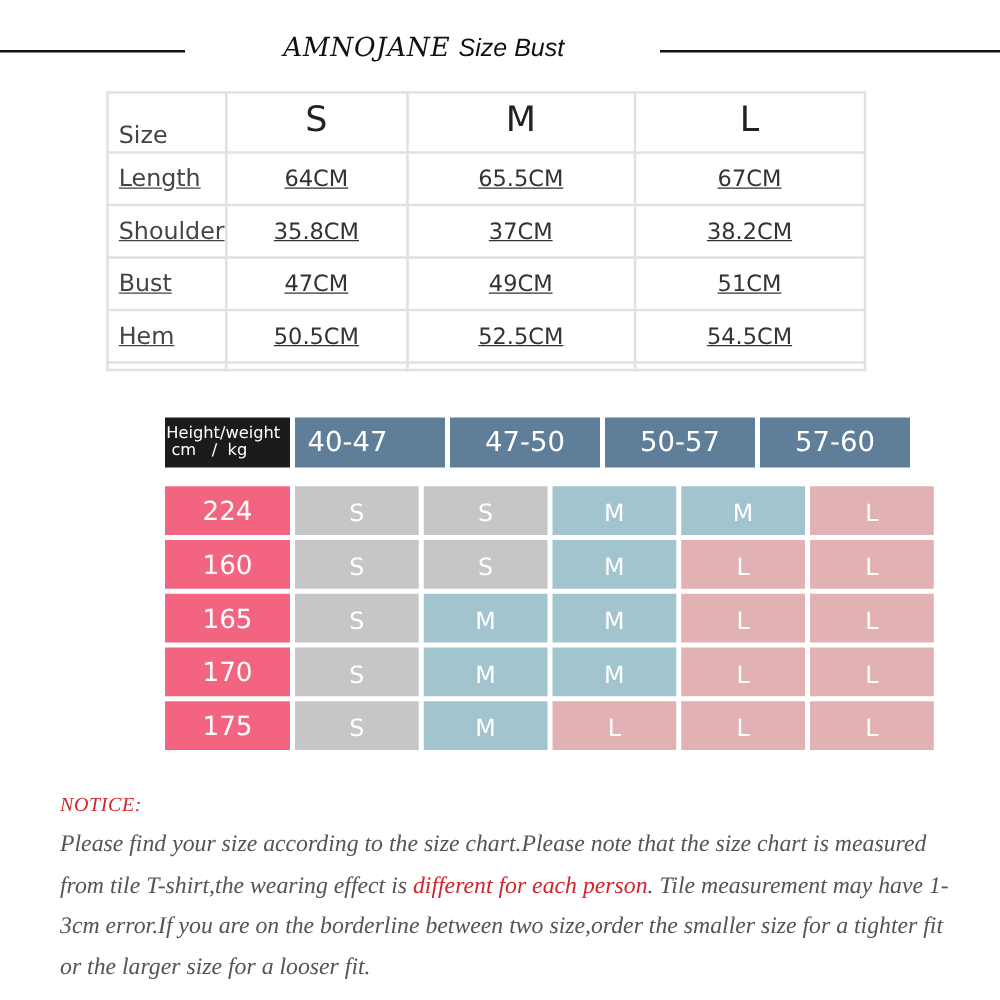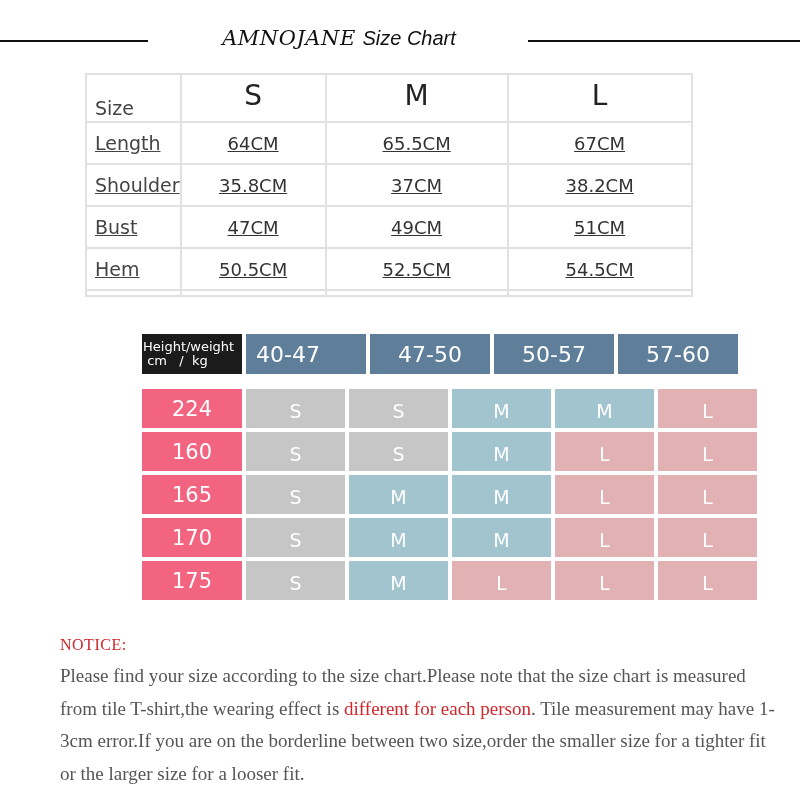--- a/index.html
+++ b/index.html
@@ -18,46 +18,46 @@
   .size-table td { border: 2px solid #e1e1e1; color: #333; }
   .size-table td.label { width: 82px; font-size: 19px; text-align: left; padding-left: 8px; color: #444; }
   .size-table td.val { font-size: 18px; text-align: center; }
   .size-table tr.head td { height: 48px; vertical-align: bottom; padding-bottom: 2px; }
   .size-table tr.head td.val { font-size: 28px; vertical-align: top; padding-top: 4px; color: #222; }
   .size-table tr.r td { height: 42px; text-decoration: underline; }
   .size-table tr.last td { border-bottom-width: 2px; }
   .c1 { width: 145px; } .c2 { width: 182px; } .c3 { width: 184px; }
   .tail-row td { height: 6px; border-top: 0; }
 
-  .grid { position: absolute; left: 94px; top: 334px; padding-left: 48px; }
+  .grid { position: absolute; left: 84px; top: 334px; padding-left: 48px; }
   .grid-head { display: flex; gap: 4px; height: 40px; }
   .grid-head .corner { width: 100px; background: #1b1b1b; color: #fff; font-size: 13px; line-height: 14px; padding: 6px 0 0 1px; white-space: pre; }
   .grid-head .wt { width: 120px; background: #5f7e99; color: #fff; font-size: 22px; display: flex; align-items: center; justify-content: center; }
   .grid-head .wt.first { justify-content: flex-start; padding-left: 10px; }
   .grid-body { margin-top: 15px; display: flex; flex-direction: column; gap: 4px; }
   .grid-row { display: flex; gap: 4px; height: 39px; }
   .grid-row .ht { width: 100px; background: #f36480; color: #fff; font-size: 21px; display: flex; align-items: center; justify-content: center; }
   .grid-row .cell { width: 99px; color: #fff; font-size: 19px; display: flex; align-items: center; justify-content: center; padding-top: 4px; }
   .cell.S { background: #c6c6c6; }
   .cell.M { background: #a2c4cf; }
   .cell.L { background: #e1b1b3; }
 
-  .notice { position: absolute; left: 60px; top: 636px; width: 720px; font-family: "Liberation Serif", serif; }
+  .notice { position: absolute; left: 48px; top: 636px; width: 720px; font-family: "Liberation Serif", serif; font-style: italic; }
   .notice-title { color: #d0262c; font-size: 16px; letter-spacing: 0.5px; }
   .notice-body { margin-top: 6px; color: #555; font-size: 19px; line-height: 32.5px; }
   .notice-body .hl { color: #d0262c; }
 </style>
 </head>
 <body>
 
 <div class="title-row">
   <div class="title-line left"></div>
   <div class="title-text">
     <span class="title-brand">AMNOJANE</span>
-    <span class="title-sub">Size Chart</span>
+    <span class="title-sub">Size Bust</span>
   </div>
   <div class="title-line right"></div>
 </div>
 
 <table class="size-table">
   <tbody>
       <tr class="head">
     <td class="label">Size</td>
     <td class="val c1">S</td>
     <td class="val c2">M</td>

